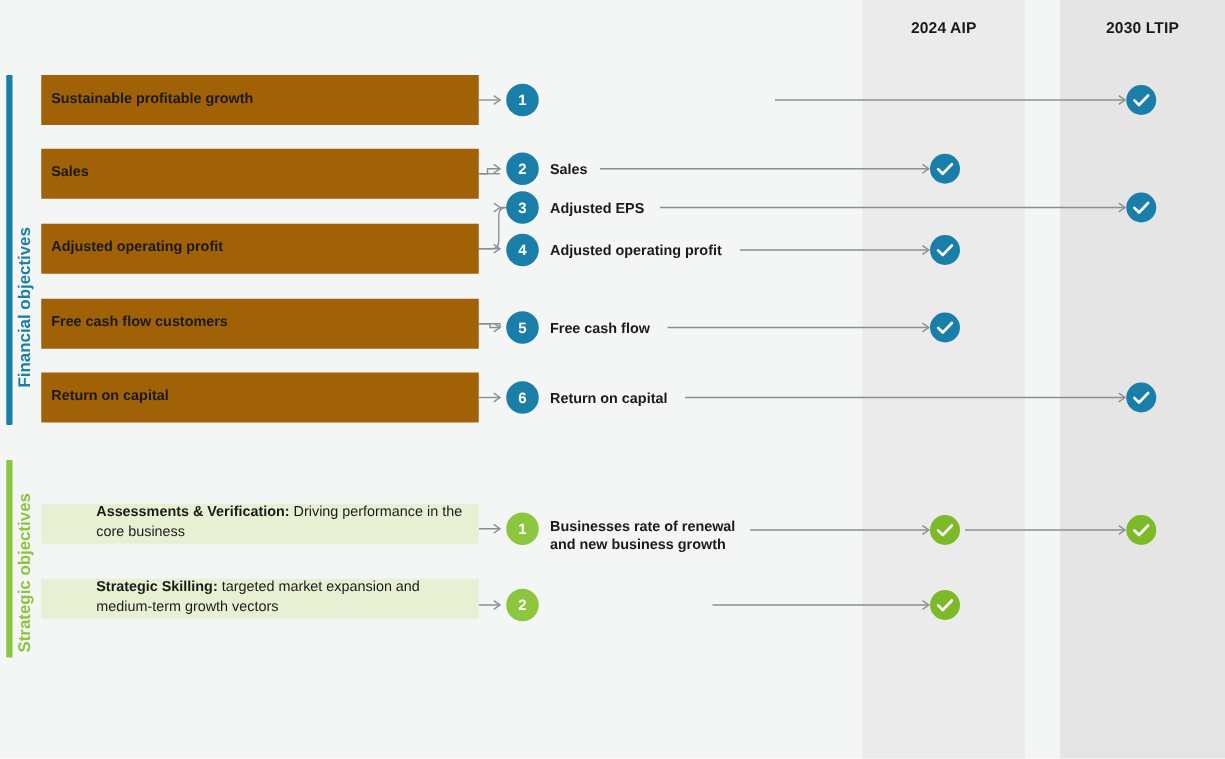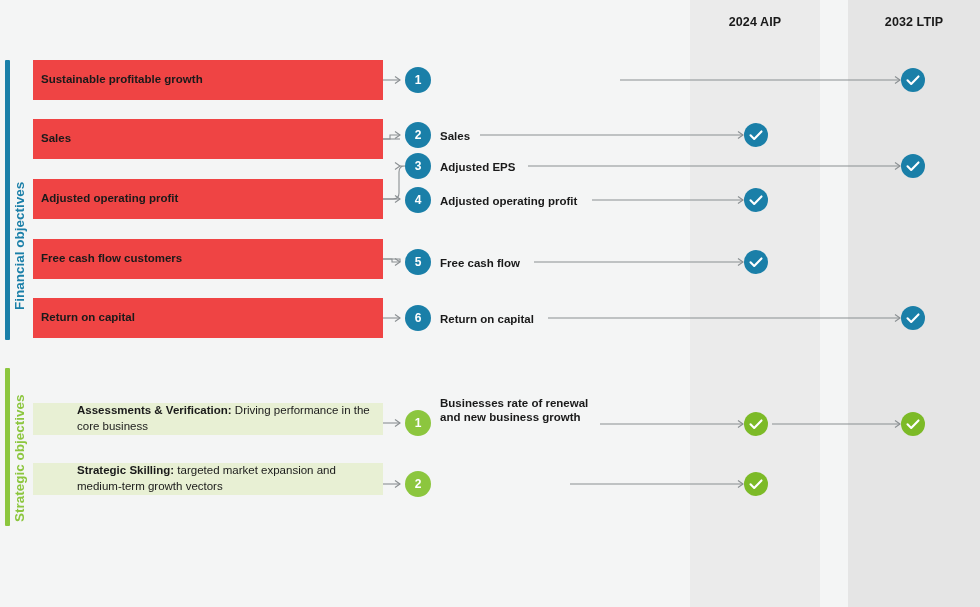--- a/index.html
+++ b/index.html
@@ -73,21 +73,21 @@
     width: 350px;
     box-sizing: border-box;
     padding: 0 8px;
     display: flex;
     align-items: center;
     font-size: 11.5px;
     line-height: 1.35;
     color: #1a1a1a;
   }
   .obj-box.fin {
-    background: #ef4444;
+    background: #a16207;
     height: 40px;
     font-weight: bold;
   }
   .obj-box.str {
     background: #e8f0d4;
     height: 32px;
     padding-left: 44px;
   }
   .obj-box.str .lead {
     font-weight: bold;
@@ -143,21 +143,21 @@
 </style>
 </head>
 <body>
 
 <div id="canvas">
 
   <div class="col-shade" id="col-aip"></div>
   <div class="col-shade" id="col-ltip"></div>
 
   <div class="col-header" id="hdr-aip">2024 AIP</div>
-  <div class="col-header" id="hdr-ltip">2032 LTIP</div>
+  <div class="col-header" id="hdr-ltip">2030 LTIP</div>
 
   <svg id="wires" viewBox="0 0 980 607" xmlns="http://www.w3.org/2000/svg">
 
     <path class="wire" d="M383 80 H400"></path>
     <path class="wire-head" d="M395 76.5 L400 80 L395 83.5"></path>
 
     <path class="wire" d="M383 139 H400"></path>
     <path class="wire-head" d="M395 131.5 L400 135 L395 138.5"></path>
     <path class="wire" d="M383 139 H390 V135 H400"></path>
 
@@ -274,21 +274,21 @@
   <div class="obj-box str" style="top:403px">
     <span><span class="lead">Assessments &amp; Verification:</span><span> Driving performance in the core business</span></span>
   </div>
   <div class="obj-box str" style="top:463px">
     <span><span class="lead">Strategic Skilling:</span><span> targeted market expansion and medium-term growth vectors</span></span>
   </div>
 
   <div class="num-circle str" style="left:405px; top:410px">1</div>
   <div class="num-circle str" style="left:405px; top:471px">2</div>
 
-  <div class="measure-label" style="top:396px">Businesses rate of renewal
+  <div class="measure-label" style="top:415px">Businesses rate of renewal
 and new business growth</div>
 
   <div class="check str" style="left:744px; top:412px">
     <svg width="24" height="24" viewBox="0 0 24 24">
       <path d="M6.5 12.3 L10.2 16 L17.5 8.4" fill="none" stroke="#ffffff" stroke-width="2.1" stroke-linecap="round" stroke-linejoin="round"></path>
     </svg>
   </div>
   <div class="check str" style="left:901px; top:412px">
     <svg width="24" height="24" viewBox="0 0 24 24">
       <path d="M6.5 12.3 L10.2 16 L17.5 8.4" fill="none" stroke="#ffffff" stroke-width="2.1" stroke-linecap="round" stroke-linejoin="round"></path>

